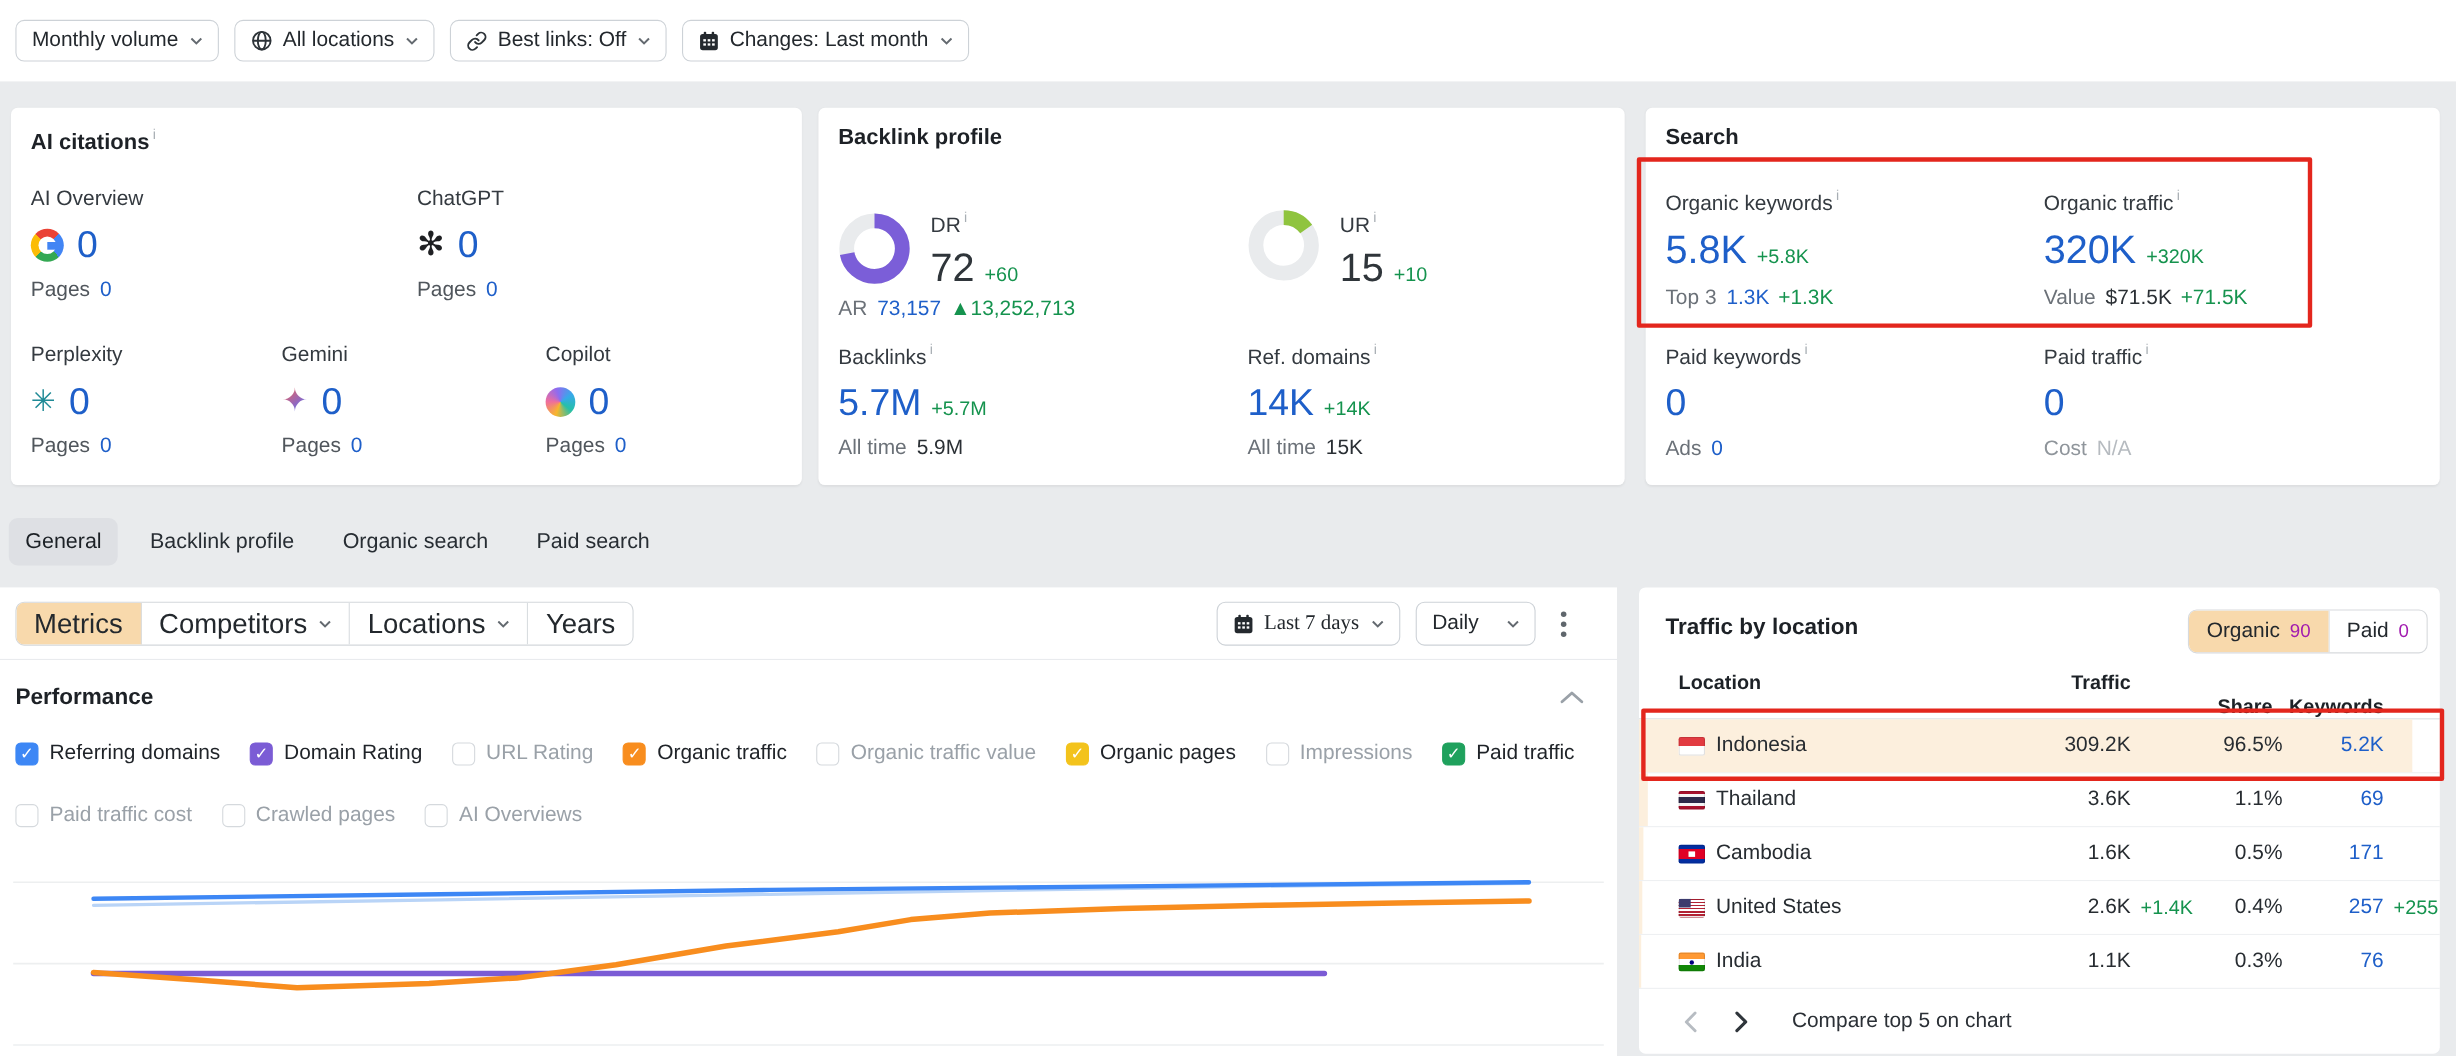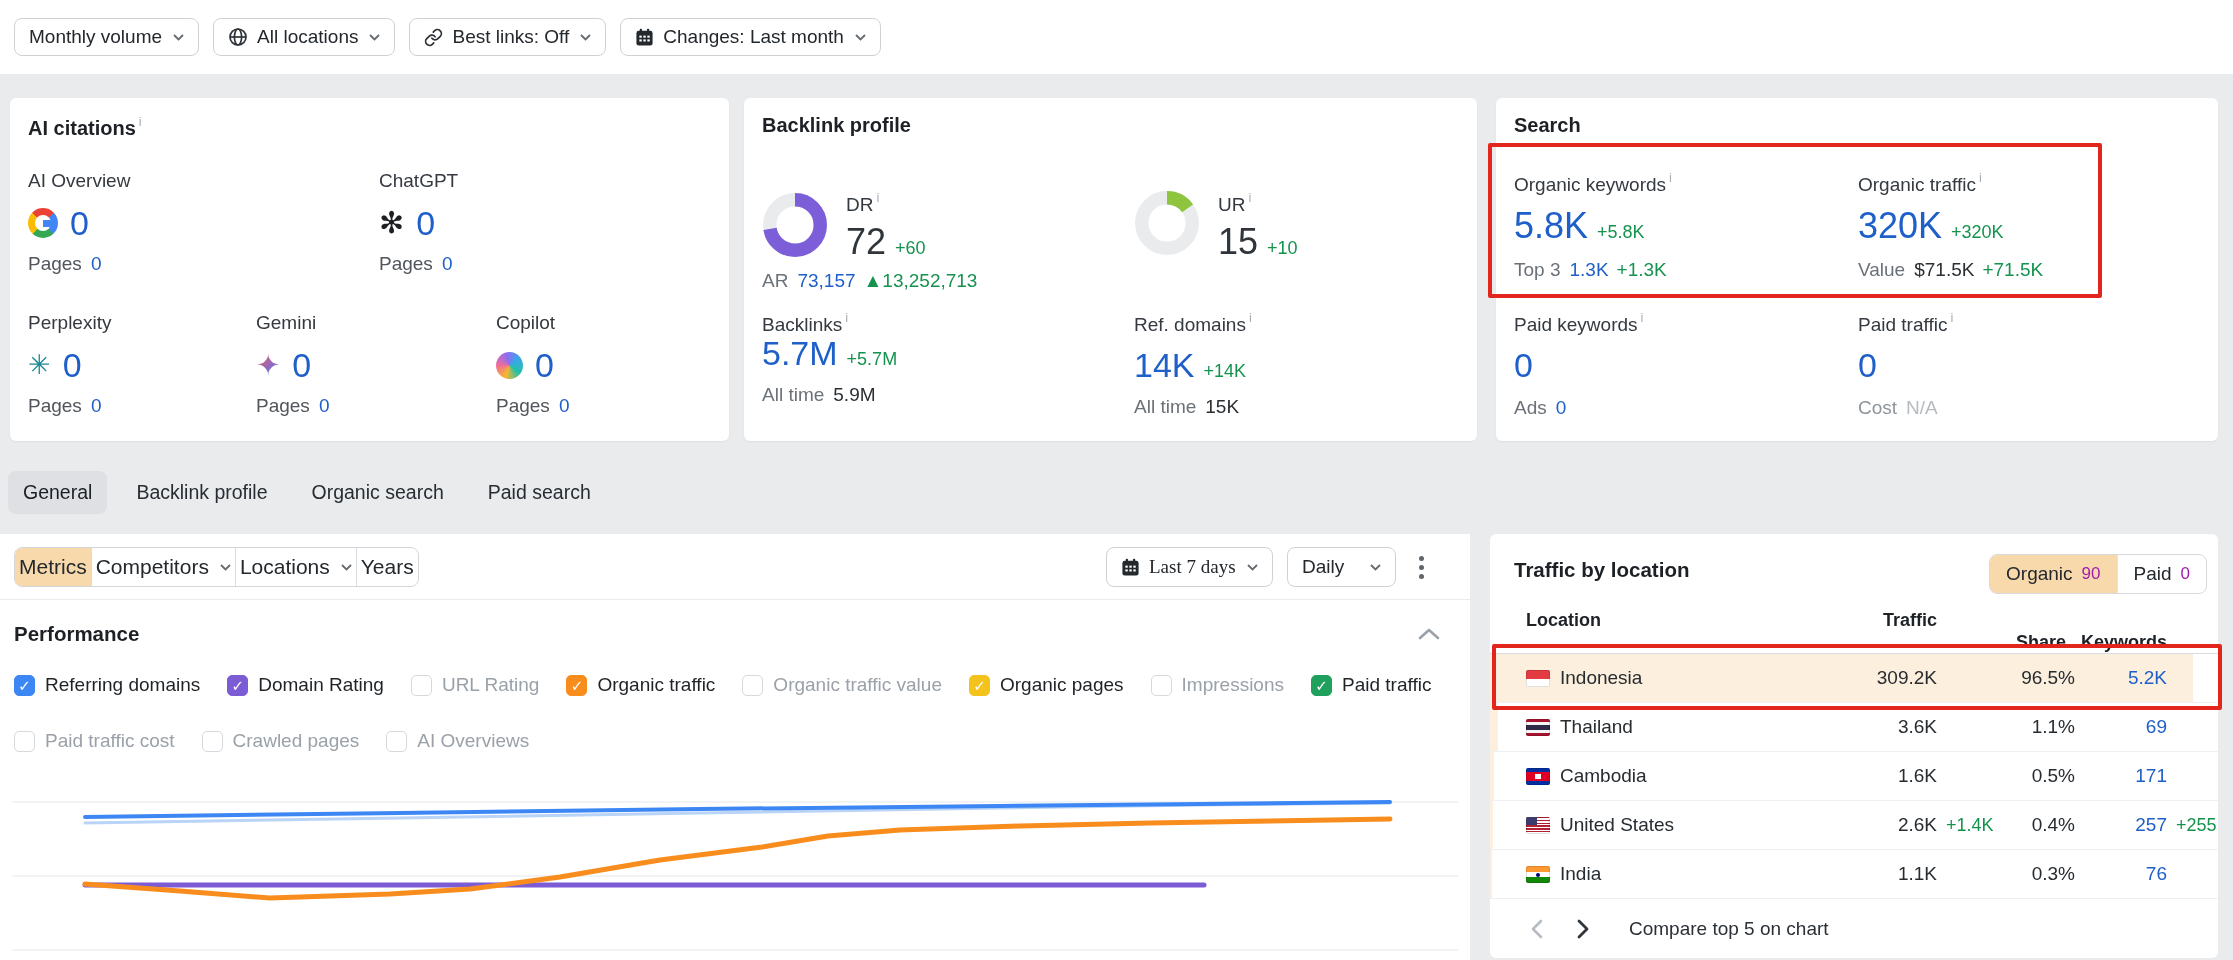--- a/index.html
+++ b/index.html
@@ -46,21 +46,21 @@
 
   
   .tabs { position:absolute; left:8px; top:470px; height:44px; display:flex; align-items:center; gap:14px; }
   .tab { font-size:19.5px; color:#272d33; padding:10px 15px; border-radius:8px; cursor:pointer; white-space:nowrap; }
   .tab.active { background:#dee0e4; color:#1b2025; }
 
   
   .lpanel { position:absolute; left:0; top:534px; width:1470px; height:426px; background:#fff; }
   .controls { position:absolute; left:0; top:0; width:100%; height:66px; border-bottom:1px solid #e9ebee; }
   .segctl { position:absolute; left:14px; top:13px; display:flex; height:40px; border:1px solid #d3d7db; border-radius:8px; background:#fff; overflow:hidden; }
-  .seg { display:flex; align-items:center; gap:9px; padding:0 4px; font-size:21px; color:#23282d; border-right:1px solid #d9dde0; cursor:pointer; white-space:nowrap; }
+  .seg { display:flex; align-items:center; gap:9px; padding:0 16px; font-size:25px; color:#23282d; border-right:1px solid #d9dde0; cursor:pointer; white-space:nowrap; }
   .seg:last-child { border-right:none; }
   .seg.active { background:#f8d9ac; }
   .dateb { position:absolute; top:13px; display:inline-flex; align-items:center; gap:9px; height:40px; padding:0 14px; border:1px solid #cdd2d7; border-radius:8px; font-size:19px; color:#23282d; background:#fff; cursor:pointer; }
   #btn-range { left:1106px;font-family:Liberation Serif, serif; }
   #btn-granularity { left:1287px;gap:24px; }
   .kebab { position:absolute; left:1406px; top:18px; width:30px; height:30px; display:flex; flex-direction:column; align-items:center; justify-content:center; gap:4px; cursor:pointer; }
   .kebab i { width:5px; height:5px; border-radius:50%; background:#5f666c; }
   .perf-title { position:absolute; left:14px; top:88px; font-size:20.5px; font-weight:bold; color:#1d2126; }
   .collapse { position:absolute; left:1418px; top:94px; cursor:pointer; }
   .cbwrap { position:absolute; left:14px; top:140px; width:1442px; display:flex; flex-wrap:wrap; column-gap:27px; row-gap:17px; align-items:center; }
@@ -232,21 +232,21 @@
       <circle cx="32" cy="32" r="24.5" fill="none" stroke="#8fc43e" stroke-width="13" stroke-dasharray="23.09070600388498 153.93804002589985"></circle>
     </svg>
     <div>
       <div class="metric-label"><span>UR</span><span class="sup-i">i</span></div>
       <div style="margin-top:8px"><span class="big dark bigger">15</span><span class="delta">+10</span></div>
     </div>
   </div>
 
   <div class="blk" style="left:18px;top:212px">
     <div class="metric-label"><span>Backlinks</span><span class="sup-i">i</span></div>
-    <div style=""><span class="big">5.7M</span><span class="delta">+5.7M</span></div>
+    <div style="margin-top:12px"><span class="big">5.7M</span><span class="delta">+5.7M</span></div>
     <div class="subrow" style="margin-top:14px"><span class="lab">All time</span><span class="dark">5.9M</span></div>
   </div>
   <div class="blk" style="left:390px;top:212px">
     <div class="metric-label"><span>Ref. domains</span><span class="sup-i">i</span></div>
     <div style="margin-top:12px"><span class="big">14K</span><span class="delta">+14K</span></div>
     <div class="subrow" style="margin-top:14px"><span class="lab">All time</span><span class="dark">15K</span></div>
   </div>
 </div>
 
 <div class="card" id="card-search">

